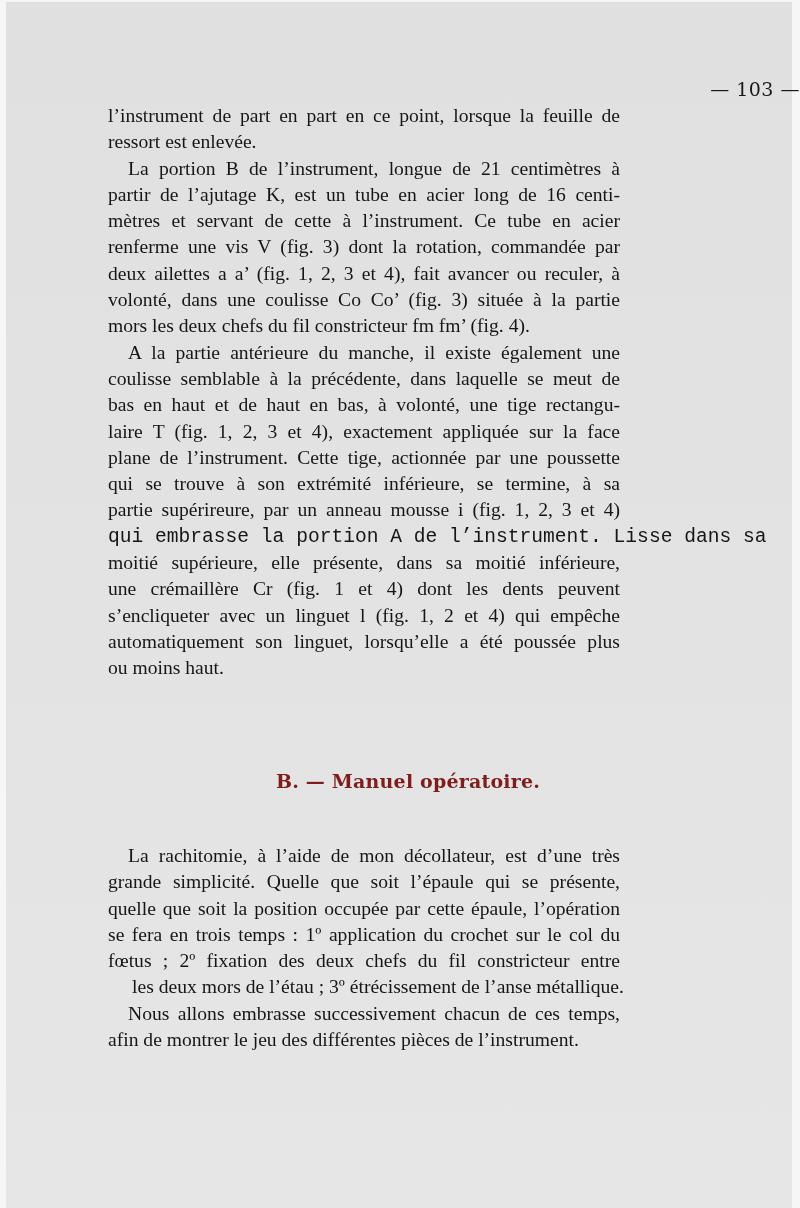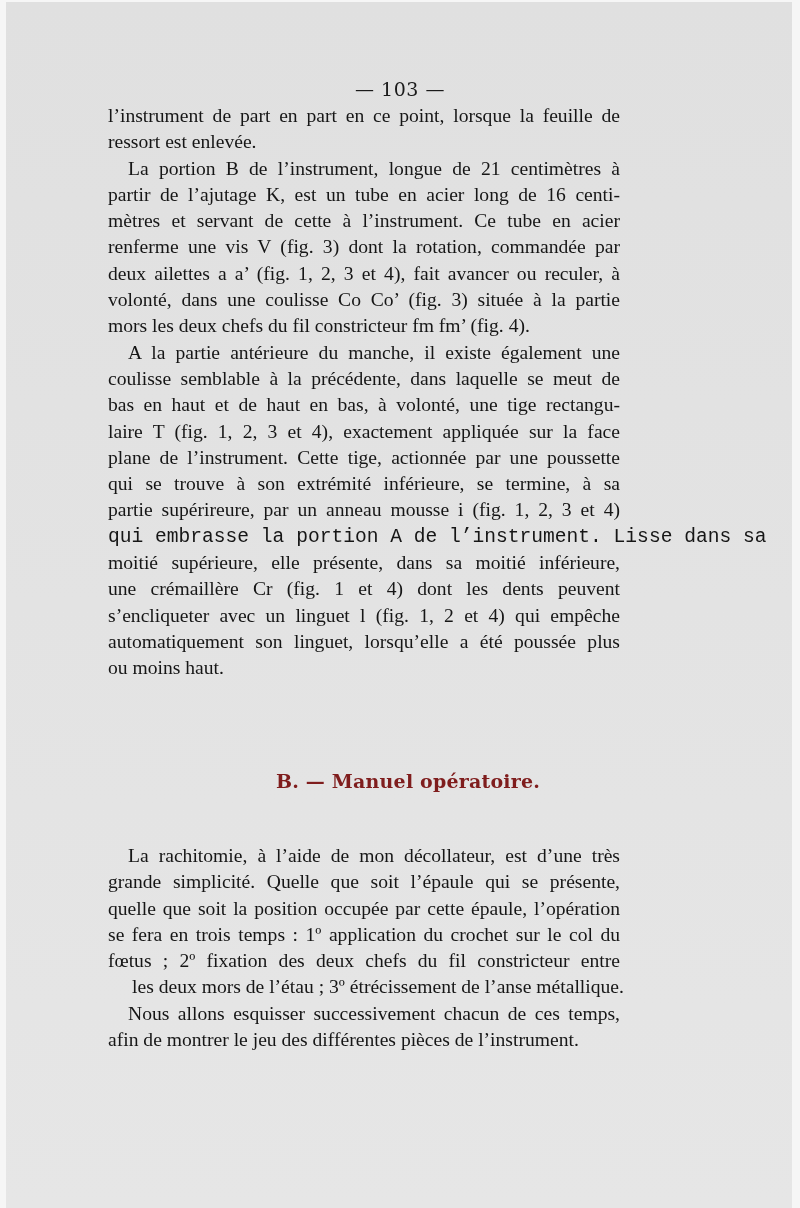--- a/index.html
+++ b/index.html
@@ -8,21 +8,21 @@
     background: #f6f6f6;
     position: relative;
     font-family: "DejaVu Serif", "Liberation Serif", serif;
   }
   .paper {
     position: absolute; left: 6px; top: 2px; width: 786px; height: 1206px;
     background: #e2e2e2;
     background-image: linear-gradient(180deg, #e0e0e0 0%, #e3e3e3 50%, #e6e6e6 100%);
   }
   .page-number {
-    position: absolute; top: 78px; left: 0; width: 800px; text-align: center;
+    position: absolute; top: 78px; left: 0; width: 800px; text-align: right;
     font-size: 19px; color: #1a1a1a; letter-spacing: 0.5px;
   }
   .text-block {
     position: absolute; left: 108px; width: 512px;
     font-family: "Liberation Serif", "DejaVu Serif", serif;
     color: #161616; font-size: 19.6px; line-height: 26.3px;
     text-align: justify;
   }
   .line { display: block; white-space: nowrap; text-align-last: justify; text-align: justify; }
   .line.last { text-align-last: left; }
@@ -78,16 +78,16 @@
 <div class="text-block" id="block2">
     <div>
       <span class="line indent" style="display: block;">La rachitomie, à l’aide de mon décollateur, est d’une très</span>
       <span class="line" style="display: block;">grande simplicité. Quelle que soit l’épaule qui se présente,</span>
       <span class="line" style="display: block;">quelle que soit la position occupée par cette épaule, l’opération</span>
       <span class="line" style="display: block;">se fera en trois temps : 1º application du crochet sur le col du</span>
       <span class="line" style="display: block;">fœtus ; 2º fixation des deux chefs du fil constricteur entre</span>
       <span class="line last" style="display: block; margin-left: 24px;">les deux mors de l’étau ; 3º étrécissement de l’anse métallique.</span>
     </div>
     <div>
-      <span class="line indent" style="display: block;">Nous allons esquisser successivement chacun de ces temps,</span>
+      <span class="line indent" style="display: block;">Nous allons embrasse successivement chacun de ces temps,</span>
       <span class="line last" style="display: block;">afin de montrer le jeu des différentes pièces de l’instrument.</span>
     </div>
   </div>
 
 </body></html>

